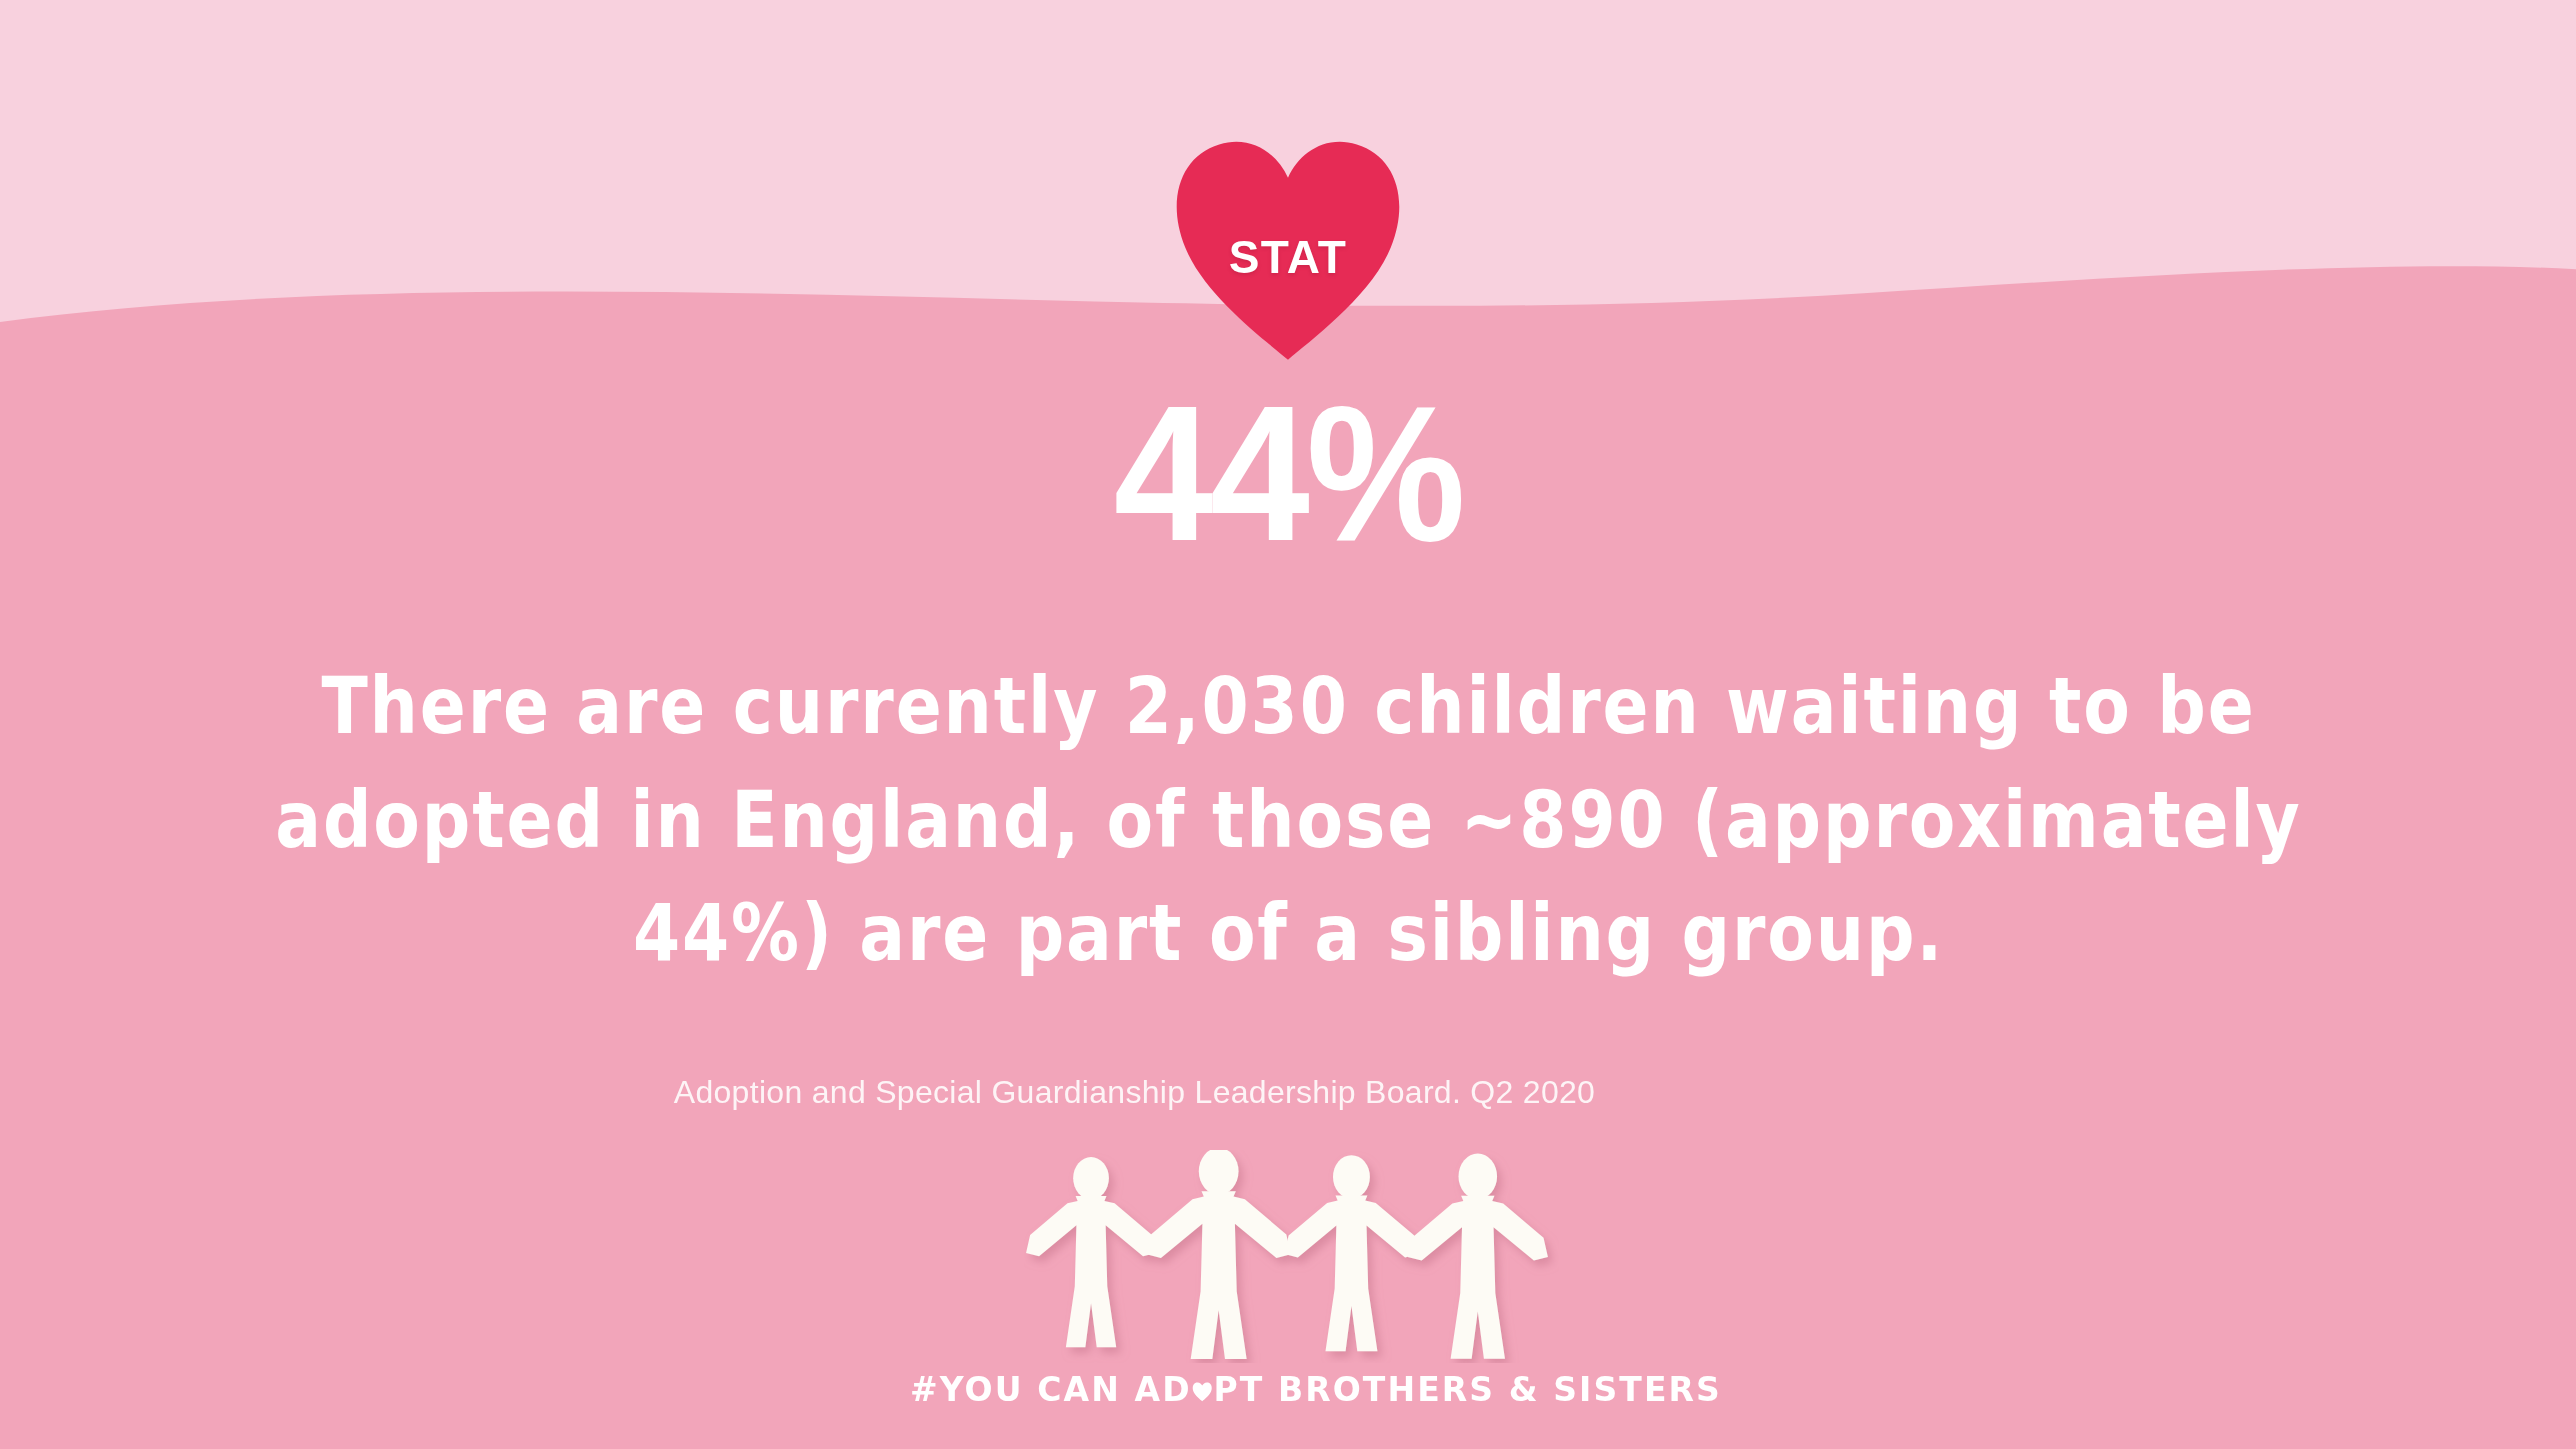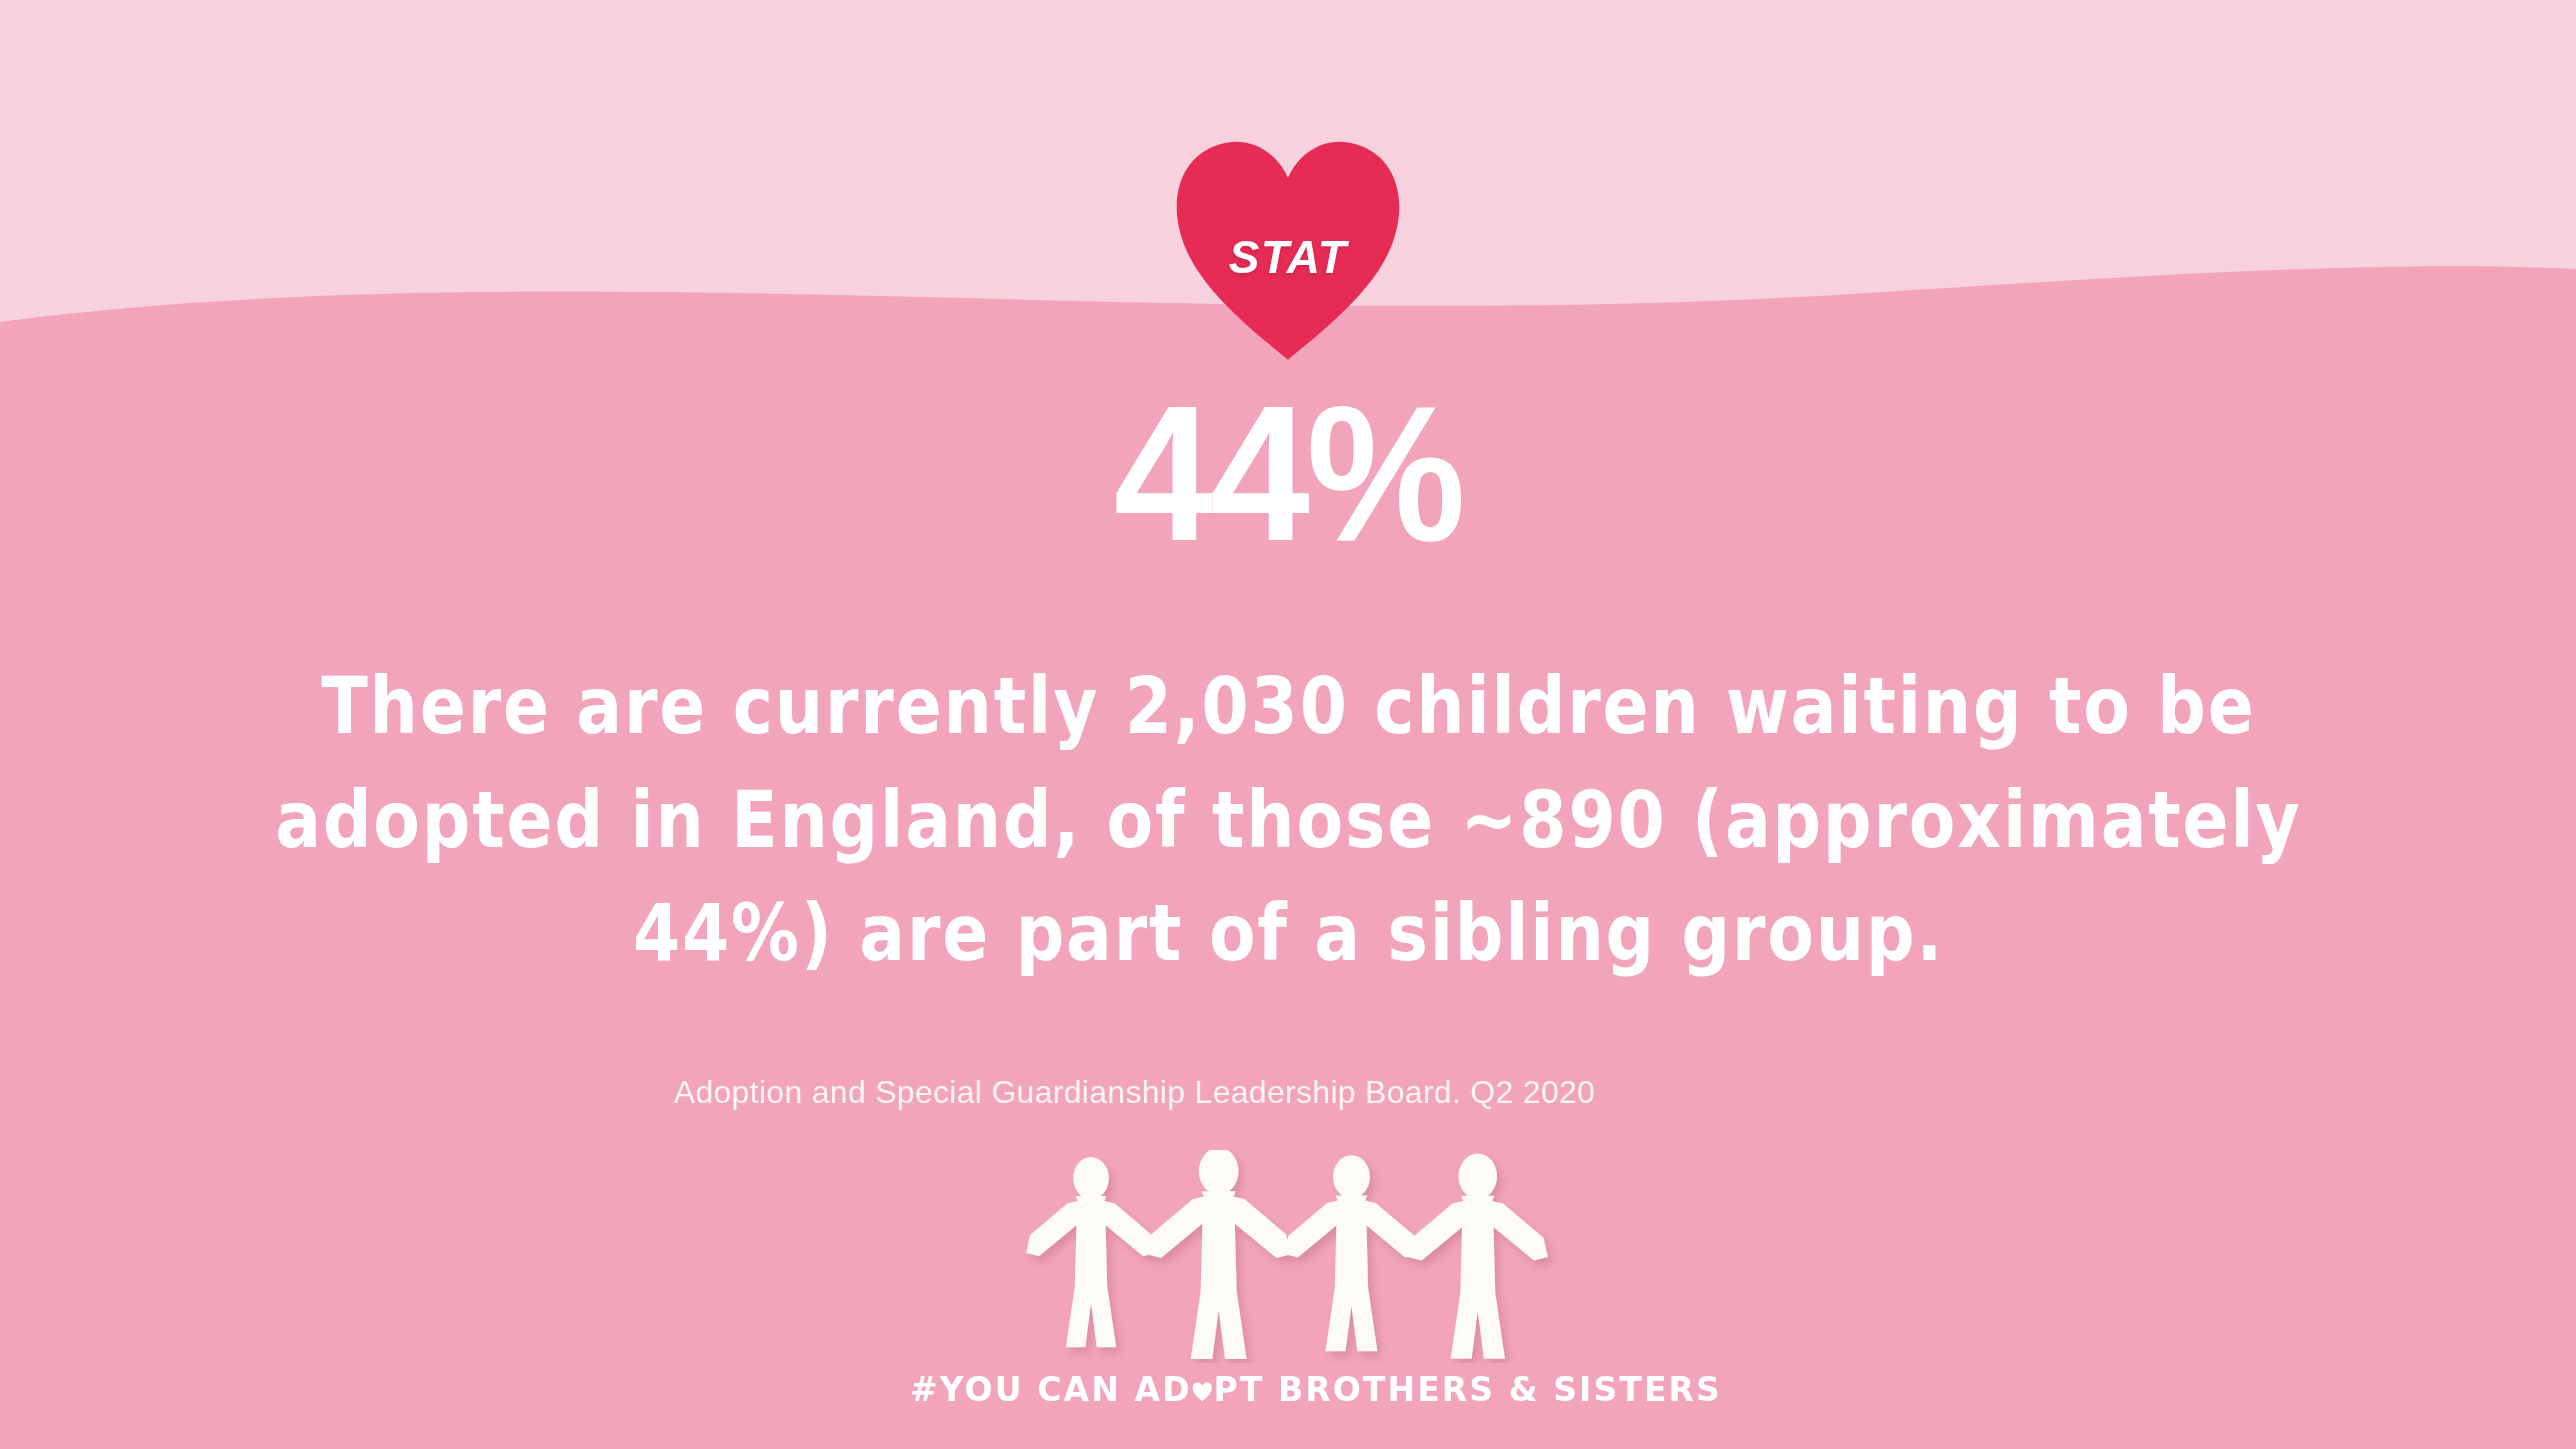--- a/index.html
+++ b/index.html
@@ -45,21 +45,20 @@
     align-items: center;
     justify-content: center;
     padding-top: 13px;
     box-sizing: border-box;
     color: #ffffff;
     font-family: "Liberation Sans", sans-serif;
     font-weight: bold;
     font-size: 46px;
     letter-spacing: 1.3px;
     text-shadow: 0 1.9px 3.9px rgba(150,20,50,0.28);
-    font-style: italic;
   }
 
   
   #big-stat {
     position: absolute;
     left: 0;
     top: 377px;
     width: 2576px;
     text-align: center;
     color: #ffffff;

